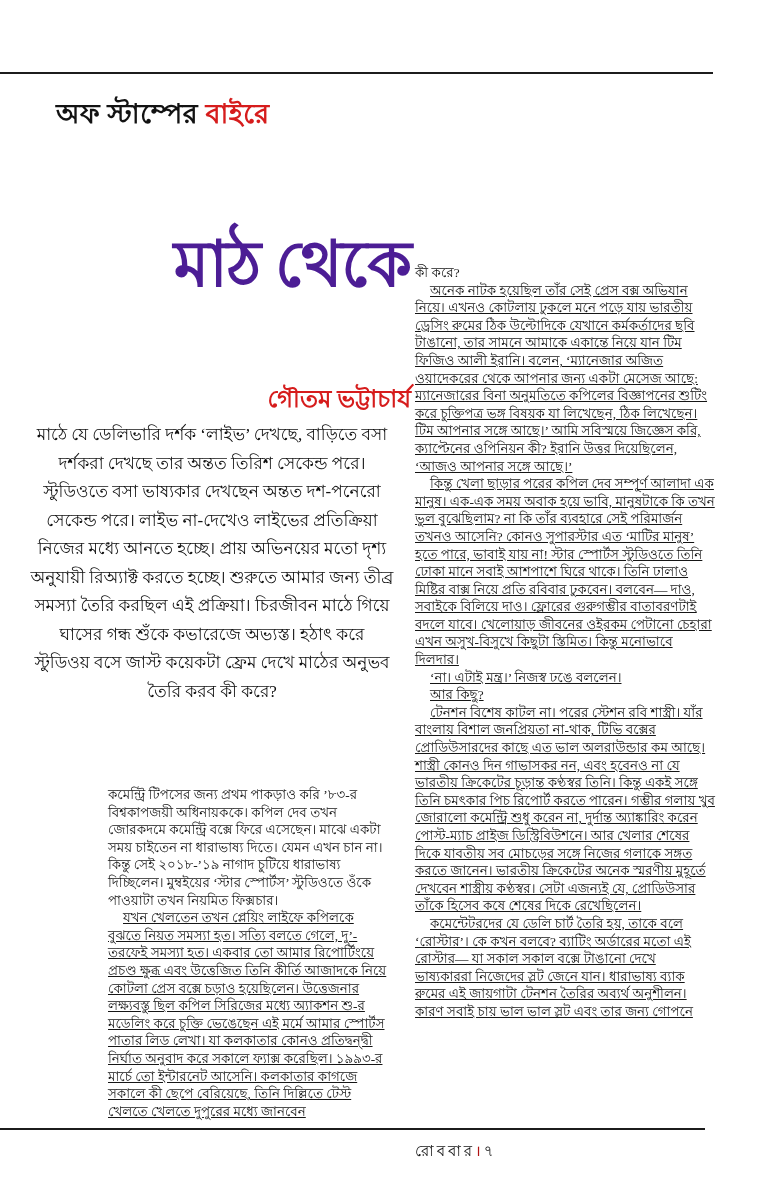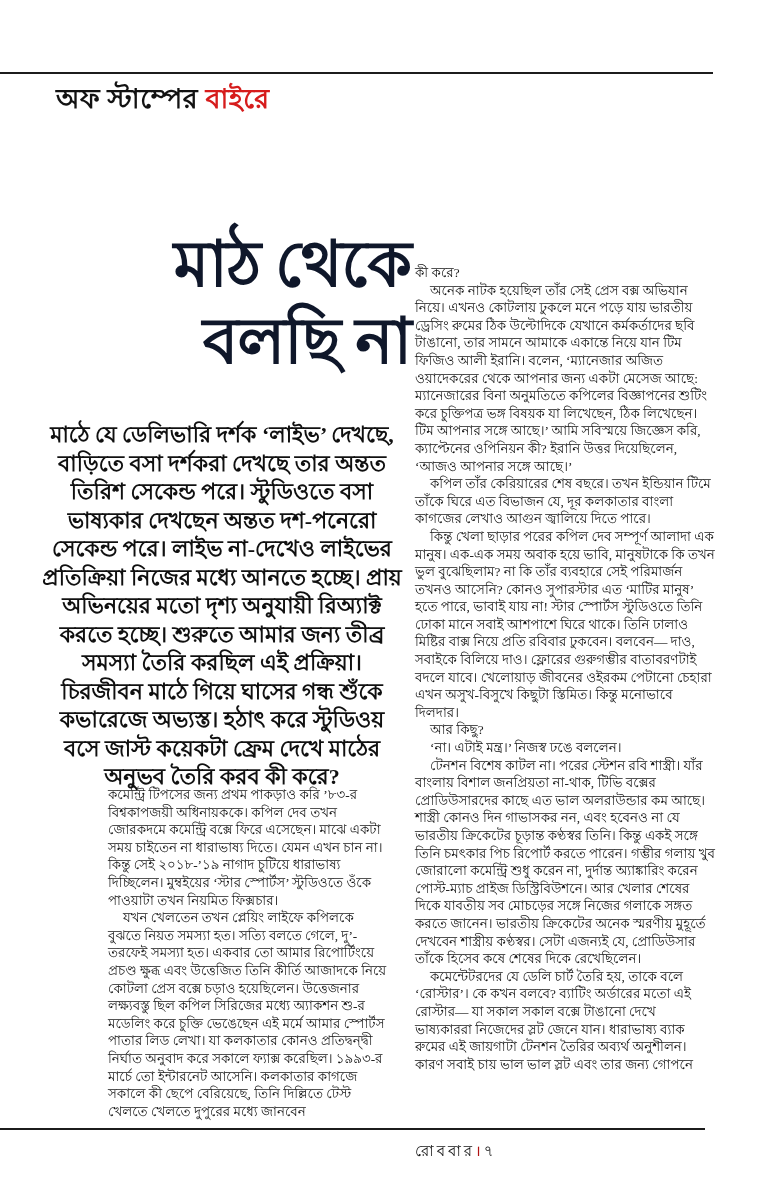--- a/index.html
+++ b/index.html
@@ -11,51 +11,51 @@
     margin:0 auto;
     overflow:hidden;
     font-family:"Liberation Serif","DejaVu Serif",serif;
     color:#121212;
   }
   .rule { position:absolute; background:#1c1c1c; height:2px; }
   .top-rule { left:0; top:72px; width:713px; }
   .bottom-rule { left:0; top:1128px; width:705px; }
 
   .kicker {
-    position:absolute; left:56px; top:78px;
+    position:absolute; left:56px; top:93px;
     font-size:27px; font-weight:bold; letter-spacing:0.5px;
     white-space:nowrap;
   }
   .kicker .red { color:#d61c1c; }
 
   .headline {
     position:absolute; left:55px; top:226px; width:356px;
     text-align:right; font-weight:bold;
     font-size:64px; line-height:77px; letter-spacing:-1px;
-    color:#0f172a;
+    color:#4c1d95;
   }
   .author {
     position:absolute; left:55px; top:380px; width:356px;
     text-align:right; font-weight:bold;
     font-size:24px; color:#d61c1c;
   }
   .standfirst {
-    position:absolute; left:40px; top:421px; width:364px;
-    text-align:center; font-weight:700;
-    font-size:22px; line-height:28.5px;
+    position:absolute; left:30px; top:421px; width:364px;
+    text-align:center; font-weight:400;
+    font-size:17px; line-height:28.5px;
     color:#101010;
   }
   .body-col {
     position:absolute;
     font-size:13.4px; line-height:17.6px;
     text-align:left; color:#151515;
   }
   .col-left  { left:108px; top:786px; width:281px; }
   .col-right { left:415px; top:240px; width:301px;margin-top:24px; }
-  .body-col p + p { text-indent:15px; }
+  .body-col p + p { text-indent:15px;text-decoration:underline; }
 
   .footer {
     position:absolute; left:415px; top:1139px; width:290px;
     text-align:left; font-size:15px; letter-spacing:3px;
     color:#111111; white-space:nowrap;
   }
   .footer .sep { color:#b01212; letter-spacing:1px; }
   .footer .num { letter-spacing:0; padding-left:2px; }
 </style>
 </head>
@@ -66,38 +66,37 @@
   <div class="rule top-rule"></div>
 
   <div class="kicker">
     <span>অফ স্টাম্পের</span>
     <span> </span>
     <span class="red">বাইরে</span>
   </div>
 
   <div class="headline">
     <div>মাঠ থেকে</div>
-    <div>বলছি না</div>
   </div>
 
+  <div class="author">গৌতম ভট্টাচার্য</div>
 
   <div class="standfirst">মাঠে যে ডেলিভারি দর্শক ‘লাইভ’ দেখছে, বাড়িতে বসা দর্শকরা দেখছে তার অন্তত তিরিশ সেকেন্ড পরে। স্টুডিওতে বসা ভাষ্যকার দেখছেন অন্তত দশ-পনেরো সেকেন্ড পরে। লাইভ না-দেখেও লাইভের প্রতিক্রিয়া নিজের মধ্যে আনতে হচ্ছে। প্রায় অভিনয়ের মতো দৃশ্য অনুযায়ী রিঅ্যাক্ট করতে হচ্ছে। শুরুতে আমার জন্য তীব্র সমস্যা তৈরি করছিল এই প্রক্রিয়া। চিরজীবন মাঠে গিয়ে ঘাসের গন্ধ শুঁকে কভারেজে অভ্যস্ত। হঠাৎ করে স্টুডিওয় বসে জাস্ট কয়েকটা ফ্রেম দেখে মাঠের অনুভব তৈরি করব কী করে?</div>
 
   <div class="body-col col-left">
     <p>কমেন্ট্রি টিপসের জন্য প্রথম পাকড়াও করি ’৮৩-র বিশ্বকাপজয়ী অধিনায়ককে। কপিল দেব তখন জোরকদমে কমেন্ট্রি বক্সে ফিরে এসেছেন। মাঝে একটা সময় চাইতেন না ধারাভাষ্য দিতে। যেমন এখন চান না। কিন্তু সেই ২০১৮-’১৯ নাগাদ চুটিয়ে ধারাভাষ্য দিচ্ছিলেন। মুম্বইয়ের ‘স্টার স্পোর্টস’ স্টুডিওতে ওঁকে পাওয়াটা তখন নিয়মিত ফিক্সচার।</p>
     <p>যখন খেলতেন তখন প্লেয়িং লাইফে কপিলকে বুঝতে নিয়ত সমস্যা হত। সত্যি বলতে গেলে, দু’-তরফেই সমস্যা হত। একবার তো আমার রিপোর্টিংয়ে প্রচণ্ড ক্ষুব্ধ এবং উত্তেজিত তিনি কীর্তি আজাদকে নিয়ে কোটলা প্রেস বক্সে চড়াও হয়েছিলেন। উত্তেজনার লক্ষ্যবস্তু ছিল কপিল সিরিজের মধ্যে অ্যাকশন শু-র মডেলিং করে চুক্তি ভেঙেছেন এই মর্মে আমার স্পোর্টস পাতার লিড লেখা। যা কলকাতার কোনও প্রতিদ্বন্দ্বী নির্ঘাত অনুবাদ করে সকালে ফ্যাক্স করেছিল। ১৯৯৩-র মার্চে তো ইন্টারনেট আসেনি। কলকাতার কাগজে সকালে কী ছেপে বেরিয়েছে, তিনি দিল্লিতে টেস্ট খেলতে খেলতে দুপুরের মধ্যে জানবেন</p>
   </div>
 
   <div class="body-col col-right">
     <p>কী করে?</p>
     <p>অনেক নাটক হয়েছিল তাঁর সেই প্রেস বক্স অভিযান নিয়ে। এখনও কোটলায় ঢুকলে মনে পড়ে যায় ভারতীয় ড্রেসিং রুমের ঠিক উল্টোদিকে যেখানে কর্মকর্তাদের ছবি টাঙানো, তার সামনে আমাকে একান্তে নিয়ে যান টিম ফিজিও আলী ইরানি। বলেন, ‘ম্যানেজার অজিত ওয়াদেকরের থেকে আপনার জন্য একটা মেসেজ আছে: ম্যানেজারের বিনা অনুমতিতে কপিলের বিজ্ঞাপনের শুটিং করে চুক্তিপত্র ভঙ্গ বিষয়ক যা লিখেছেন, ঠিক লিখেছেন। টিম আপনার সঙ্গে আছে।’ আমি সবিস্ময়ে জিজ্ঞেস করি, ক্যাপ্টেনের ওপিনিয়ন কী? ইরানি উত্তর দিয়েছিলেন, ‘আজও আপনার সঙ্গে আছে।’</p>
-    <p>কপিল তাঁর কেরিয়ারের শেষ বছরে। তখন ইন্ডিয়ান টিমে তাঁকে ঘিরে এত বিভাজন যে, দূর কলকাতার বাংলা কাগজের লেখাও আগুন জ্বালিয়ে দিতে পারে।</p>
     <p>কিন্তু খেলা ছাড়ার পরের কপিল দেব সম্পূর্ণ আলাদা এক মানুষ। এক-এক সময় অবাক হয়ে ভাবি, মানুষটাকে কি তখন ভুল বুঝেছিলাম? না কি তাঁর ব্যবহারে সেই পরিমার্জন তখনও আসেনি? কোনও সুপারস্টার এত ‘মাটির মানুষ’ হতে পারে, ভাবাই যায় না! স্টার স্পোর্টস স্টুডিওতে তিনি ঢোকা মানে সবাই আশপাশে ঘিরে থাকে। তিনি ঢালাও মিষ্টির বাক্স নিয়ে প্রতি রবিবার ঢুকবেন। বলবেন— দাও, সবাইকে বিলিয়ে দাও। ফ্লোরের গুরুগম্ভীর বাতাবরণটাই বদলে যাবে। খেলোয়াড় জীবনের ওইরকম পেটানো চেহারা এখন অসুখ-বিসুখে কিছুটা স্তিমিত। কিন্তু মনোভাবে দিলদার।</p>
+    <p>‘না। এটাই মন্ত্র।’ নিজস্ব ঢঙে বললেন।</p>
     <p>আর কিছু?</p>
-    <p>‘না। এটাই মন্ত্র।’ নিজস্ব ঢঙে বললেন।</p>
     <p>টেনশন বিশেষ কাটল না। পরের স্টেশন রবি শাস্ত্রী। যাঁর বাংলায় বিশাল জনপ্রিয়তা না-থাক, টিভি বক্সের প্রোডিউসারদের কাছে এত ভাল অলরাউন্ডার কম আছে। শাস্ত্রী কোনও দিন গাভাসকর নন, এবং হবেনও না যে ভারতীয় ক্রিকেটের চূড়ান্ত কণ্ঠস্বর তিনি। কিন্তু একই সঙ্গে তিনি চমৎকার পিচ রিপোর্ট করতে পারেন। গম্ভীর গলায় খুব জোরালো কমেন্ট্রি শুধু করেন না, দুর্দান্ত অ্যাঙ্কারিং করেন পোস্ট-ম্যাচ প্রাইজ ডিস্ট্রিবিউশনে। আর খেলার শেষের দিকে যাবতীয় সব মোচড়ের সঙ্গে নিজের গলাকে সঙ্গত করতে জানেন। ভারতীয় ক্রিকেটের অনেক স্মরণীয় মুহূর্তে দেখবেন শাস্ত্রীয় কণ্ঠস্বর। সেটা এজন্যই যে, প্রোডিউসার তাঁকে হিসেব কষে শেষের দিকে রেখেছিলেন।</p>
     <p>কমেন্টেটরদের যে ডেলি চার্ট তৈরি হয়, তাকে বলে ‘রোস্টার’। কে কখন বলবে? ব্যাটিং অর্ডারের মতো এই রোস্টার— যা সকাল সকাল বক্সে টাঙানো দেখে ভাষ্যকাররা নিজেদের স্লট জেনে যান। ধারাভাষ্য ব্যাক রুমের এই জায়গাটা টেনশন তৈরির অব্যর্থ অনুশীলন। কারণ সবাই চায় ভাল ভাল স্লট এবং তার জন্য গোপনে</p>
   </div>
 
   <div class="rule bottom-rule"></div>
 
   <div class="footer">
     <span>রোববার</span><span class="sep">।</span><span class="num">৭</span>
   </div>
 

